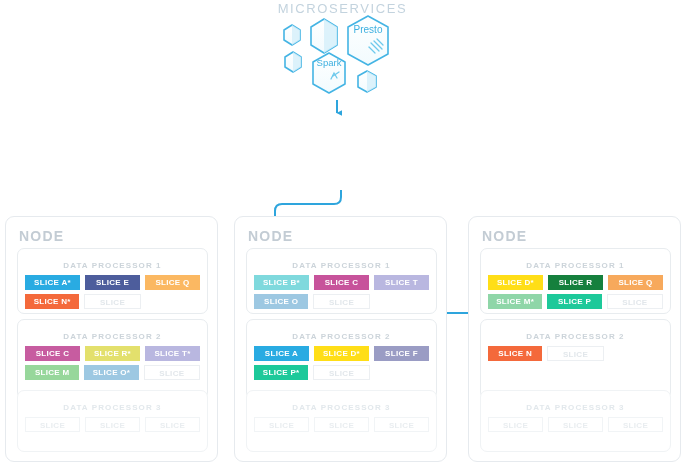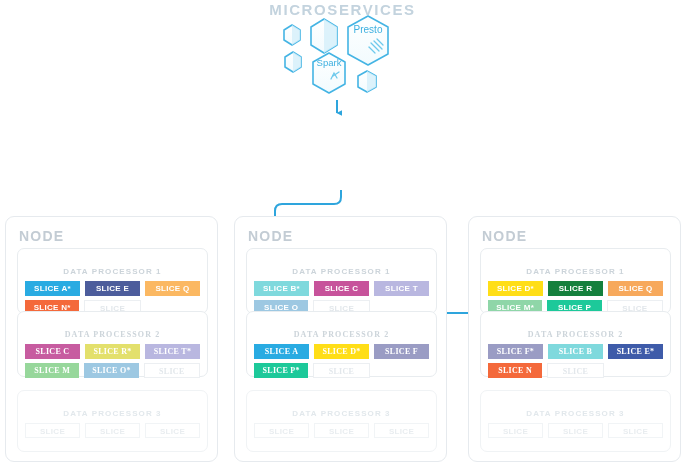--- a/index.html
+++ b/index.html
@@ -23,22 +23,22 @@
     height: 467px;
   }
 
   
   #microservices-title {
     position: absolute;
     left: 0;
     top: 1px;
     width: 685px;
     text-align: center;
-    font-size: 15px;
-    font-weight: bold;
+    font-size: 13px;
+    font-weight: normal;
     letter-spacing: 1.6px;
     color: #c3d3de;
   }
 
   #hex-cluster {
     position: absolute;
     left: 270px;
     top: 14px;
     width: 150px;
     height: 96px;
@@ -103,30 +103,30 @@
   .dp {
     position: absolute;
     left: 11px;
     width: 191px;
     border: 1px solid #e8ecef;
     border-radius: 7px;
     box-sizing: border-box;
     background: #fff;
   }
   .dp-1 { top: 31px;  height: 66px; }
-  .dp-2 { top: 94px; height: 66px; font-family: Liberation Serif, serif; }
+  .dp-2 { top: 102px; height: 80px; }
   .dp-3 { top: 173px; height: 62px; border-color: #f0f3f5; }
 
   .dp-title {
     text-align: center;
     font-size: 8px;
     font-weight: bold;
     letter-spacing: 1.1px;
     color: #ccd4da;
-    margin-top: 18px;
+    margin-top: 12px;
     margin-bottom: 5px;
   }
   .dp-3 .dp-title { color: #e2e8ec; }
 
   .slice-row {
     display: flex;
     gap: 5px;
     padding: 0 7px 0 7px;
     margin-bottom: 4px;
   }
@@ -329,25 +329,20 @@
       <div class="slice-row">
         <div class="slice" style="background: rgb(143, 214, 168);">SLICE M*</div>
         <div class="slice" style="background: rgb(29, 201, 154);">SLICE P</div>
         <div class="slice empty">SLICE</div>
       </div>
     </div>
 
     <div class="dp dp-2">
       <div class="dp-title">DATA PROCESSOR 2</div>
       <div class="slice-row">
-        <div class="slice" style="background: rgb(154, 156, 196);">SLICE F*</div>
-        <div class="slice" style="background: rgb(127, 217, 221);">SLICE B</div>
-        <div class="slice" style="background: rgb(62, 91, 169);">SLICE E*</div>
-      </div>
-      <div class="slice-row">
         <div class="slice" style="background: rgb(244, 105, 59);">SLICE N</div>
         <div class="slice empty">SLICE</div>
         <div class="slice spacer"></div>
       </div>
     </div>
 
     <div class="dp dp-3">
       <div class="dp-title">DATA PROCESSOR 3</div>
       <div class="slice-row">
         <div class="slice ghost">SLICE</div>

